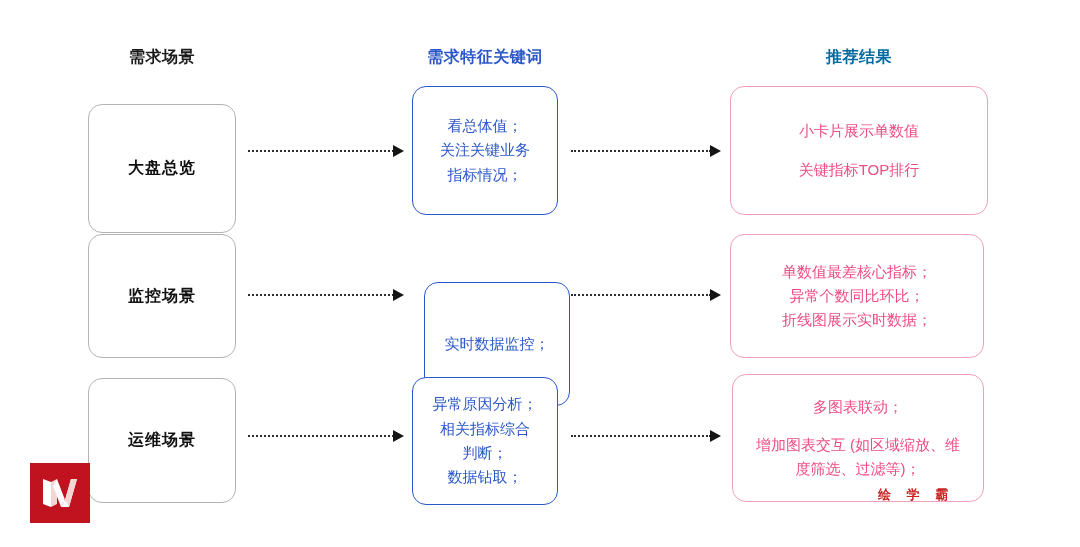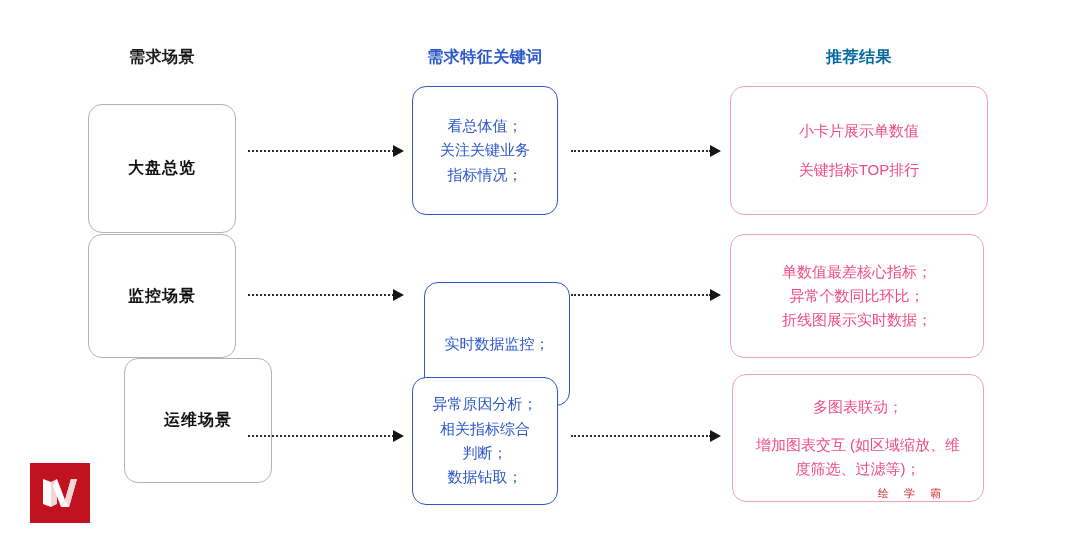--- a/index.html
+++ b/index.html
@@ -76,21 +76,21 @@
   .card .line { display: block; white-space: nowrap; }
   .card.result .line { white-space: normal; }
 
   
   .card.result.loose .line { margin: 7px 0; }
   .card.result.wrapline { line-height: 1.55; }
 
   
   #scene-1 { left: 88px;  top: 104px;  width: 148px; height: 129px; }
   #scene-2 { left: 88px;  top: 234px; width: 148px; height: 124px; }
-  #scene-3 { left: 88px;  top: 358px; width: 148px; height: 125px; margin-left: 36px; }
+  #scene-3 { left: 88px;  top: 378px; width: 148px; height: 125px; }
 
   #kw-1 { left: 412px; top: 86px;  width: 146px; height: 129px; }
   #kw-2 { left: 424px; top: 234px; width: 146px; height: 124px; margin-top: 48px; }
   #kw-3 { left: 412px; top: 377px; width: 146px; height: 128px; }
 
   #res-1 { left: 730px; top: 86px;  width: 258px; height: 129px; }
   #res-2 { left: 730px; top: 234px; width: 254px; height: 124px; }
   #res-3 { left: 732px; top: 374px; width: 252px; height: 128px; }
 
   #res-3 .group-top { margin-bottom: 14px; font-family: Liberation Serif, serif; }
@@ -137,22 +137,22 @@
     align-items: center;
     justify-content: center;
   }
   #logo svg { display: block; }
 
   
   #watermark {
     position: absolute;
     left: 878px;
     top: 486px;
-    font-size: 11px;
-    font-weight: normal;
+    font-size: 13px;
+    font-weight: bold;
     color: #cc2222;
     letter-spacing: 6px;
     white-space: nowrap;
   }
 </style>
 </head>
 <body>
 
 <div id="canvas">
 

